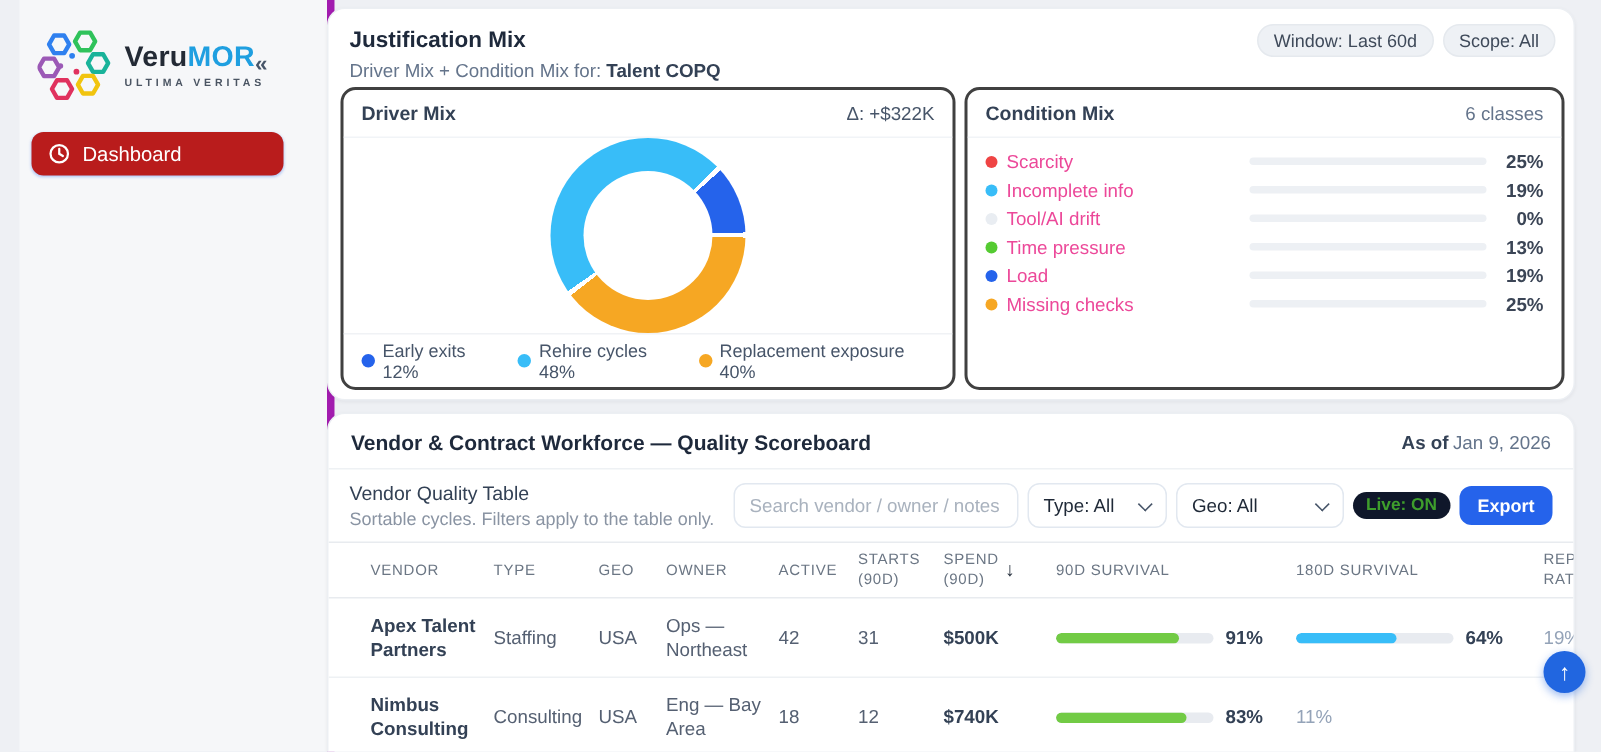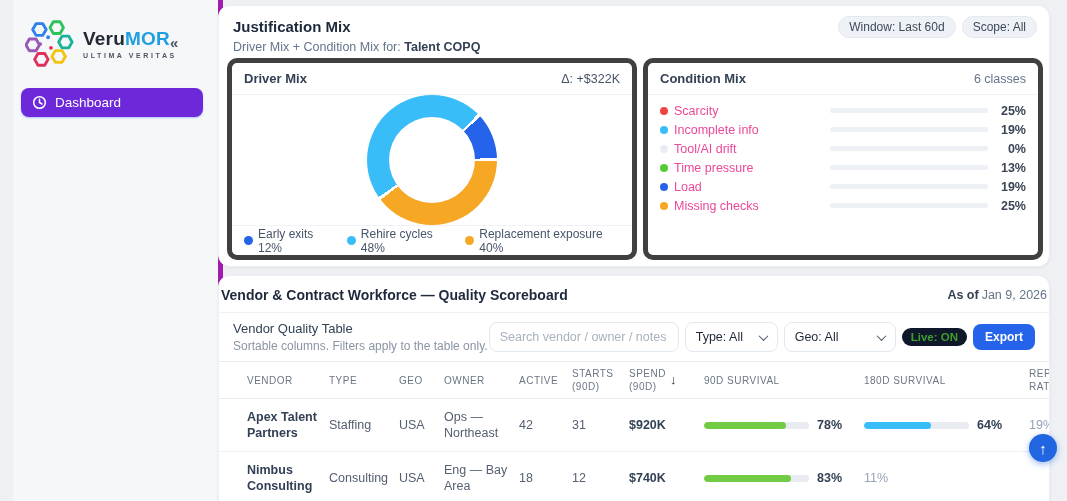--- a/index.html
+++ b/index.html
@@ -7,39 +7,39 @@
   body { font-family:"Liberation Sans", sans-serif; background:#eef0f4; overflow:hidden; }
   .app { position:relative; width:1067px; height:501px; overflow:hidden; }
 
   
   .sidebar { position:absolute; left:13px; top:0; width:210px; height:501px; background:#f6f7f9; border-right:5px solid #a21caf; }
   .brand { position:absolute; left:12px; top:18px; display:flex; align-items:center; gap:8px; }
   .brand-text .brand-name { font-size:19px; font-weight:700; color:#232a35; letter-spacing:.2px; }
   .brand-name .accent { color:#1f9fe0; }
   .brand-tagline { font-size:7px; font-weight:700; letter-spacing:2.6px; color:#4b5563; margin-top:2px; }
   .collapse { position:absolute; left:157px; top:34px; font-size:15px; color:#475569; cursor:pointer; font-weight:700; }
-  .nav-btn { position:absolute; left:8px; top:88px; width:182px; height:29px; background:#6d28d9; border:none; border-radius:8px;
+  .nav-btn { position:absolute; left:8px; top:88px; width:168px; height:29px; background:#b91c1c; border:none; border-radius:8px;
              display:flex; align-items:center; gap:8px; padding:0 11px; color:#fff; font-size:13.5px; font-weight:500; cursor:pointer;
              box-shadow:0 1px 2px rgba(37,99,235,.35); font-family:inherit; }
 
   
   .card { position:absolute; background:#fff; border:1px solid #eceff3; border-radius:12px; box-shadow:0 1px 3px rgba(15,23,42,.06); }
   .card-justification { left:218px; top:5px; width:832px; height:262px; }
   .card-scoreboard   { left:218px; top:275px; width:832px; height:240px; border-bottom-left-radius:0; border-bottom-right-radius:0; overflow:hidden; }
 
   
   .j-head { padding:12px 14px 6px; }
   .j-title { font-size:15px; font-weight:700; color:#1e293b; }
   .j-sub { font-size:12.5px; color:#64748b; margin-top:5px; }
   .j-sub b { color:#334155; }
   .j-badges { position:absolute; right:12px; top:10px; display:flex; gap:6px; }
   .pill { background:#eef1f5; border:1px solid #e5e9ee; color:#3f4a5a; font-size:12px; font-weight:500; padding:3px 10px; border-radius:999px; }
 
   
-  .panel { position:absolute; top:52px; height:202px; border:5px solid #404040; border-radius:10px; background:#fff; display:flex; flex-direction:column; overflow:hidden; }
+  .panel { position:absolute; top:52px; height:202px; border:2px solid #404040; border-radius:10px; background:#fff; display:flex; flex-direction:column; overflow:hidden; }
   .panel-driver { left:8px; width:410px; }
   .panel-condition { left:424px; width:400px; }
   .p-head { display:flex; justify-content:space-between; align-items:center; padding:8px 12px; border-bottom:1px solid #f1f4f7; }
   .p-title { font-size:13px; font-weight:600; color:#334155; }
   .p-right { font-size:12.5px; color:#475569; }
   .p-right.muted { color:#64748b; }
 
   
   .donut-wrap { flex:1; display:flex; align-items:center; justify-content:center; }
   .donut { width:130px; height:130px; border-radius:50%; position:relative; }
@@ -51,21 +51,21 @@
   
   .c-rows { padding:6px 12px; }
   .c-row { display:flex; align-items:center; height:19px; }
   .c-row .dot { width:8px; height:8px; margin-right:6px; }
   .c-label { font-size:12.5px; color:#ec4899; flex:1; }
   .c-track { width:158px; height:5px; background:#edf0f4; border-radius:3px; overflow:hidden; flex:none; }
   .c-fill { height:100%; border-radius:3px; }
   .c-val { width:38px; text-align:right; font-size:12.5px; font-weight:600; color:#3b4556; flex:none; }
 
   
-  .s-head { display:flex; justify-content:space-between; align-items:center; padding:11px 2px 9px; border-bottom:1px solid #eef1f4; }
+  .s-head { display:flex; justify-content:space-between; align-items:center; padding:11px 15px 9px; border-bottom:1px solid #eef1f4; }
   .s-title { font-size:14px; font-weight:700; color:#1e293b; }
   .s-asof { font-size:12.5px; color:#64748b; }
   .s-asof b { color:#334155; margin-right:3px; }
 
   .controls { display:flex; justify-content:space-between; align-items:center; padding:8px 14px; }
   .ctl-left .t1 { font-size:13px; font-weight:400; color:#334155; }
   .ctl-left .t2 { font-size:12px; color:#8a94a3; margin-top:3px; }
   .ctl-right { display:flex; align-items:center; gap:6px; }
   .search { width:190px; height:30px; border:1px solid #e2e8f0; border-radius:8px; padding:0 10px; font-size:12.5px; color:#334155; font-family:inherit; outline:none; }
   .search::placeholder { color:#a9b2be; }
@@ -219,21 +219,21 @@
 
   <section class="card card-scoreboard">
     <div class="s-head">
       <div class="s-title">Vendor &amp; Contract Workforce — Quality Scoreboard</div>
       <div class="s-asof"><b>As of</b><span>Jan 9, 2026</span></div>
     </div>
 
     <div class="controls">
       <div class="ctl-left">
         <div class="t1">Vendor Quality Table</div>
-        <div class="t2">Sortable columns. Filters apply to the table only.</div>
+        <div class="t2">Sortable cycles. Filters apply to the table only.</div>
       </div>
       <div class="ctl-right">
         <input class="search" type="text" placeholder="Search vendor / owner / notes" style="">
         <div class="select sel-type">
           <span>Type: All</span>
           <span class="chev"></span>
         </div>
         <div class="select sel-geo">
           <span>Geo: All</span>
           <span class="chev"></span>
@@ -263,26 +263,26 @@
     </div>
 
     <div id="table-body">
   <div class="trow">
     <div class="td vendor">Apex Talent Partners</div>
     <div class="td type">Staffing</div>
     <div class="td geo">USA</div>
     <div class="td owner">Ops — Northeast</div>
     <div class="td active">42</div>
     <div class="td starts">31</div>
-    <div class="td spend">$920K</div>
+    <div class="td spend">$500K</div>
     <div class="td surv s90">
       <span class="track">
               <span class="fill" style="width: 78%; background: rgb(114, 203, 69);"></span>
             </span>
-      <span class="surv-pct">78%</span>
+      <span class="surv-pct">91%</span>
     </div>
     <div class="td surv s180">
       <span class="track">
               <span class="fill" style="width: 64%; background: rgb(56, 189, 248);"></span>
             </span>
       <span class="surv-pct">64%</span>
     </div>
     <div class="td replace">19%</div>
   </div>
 

